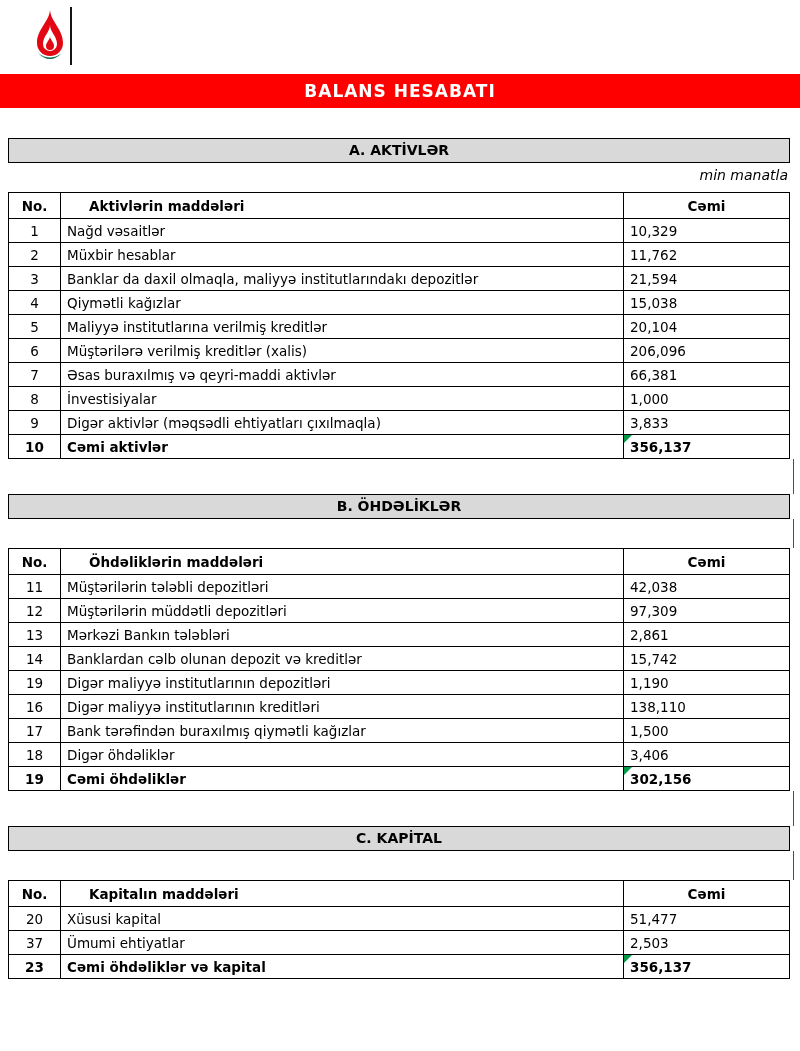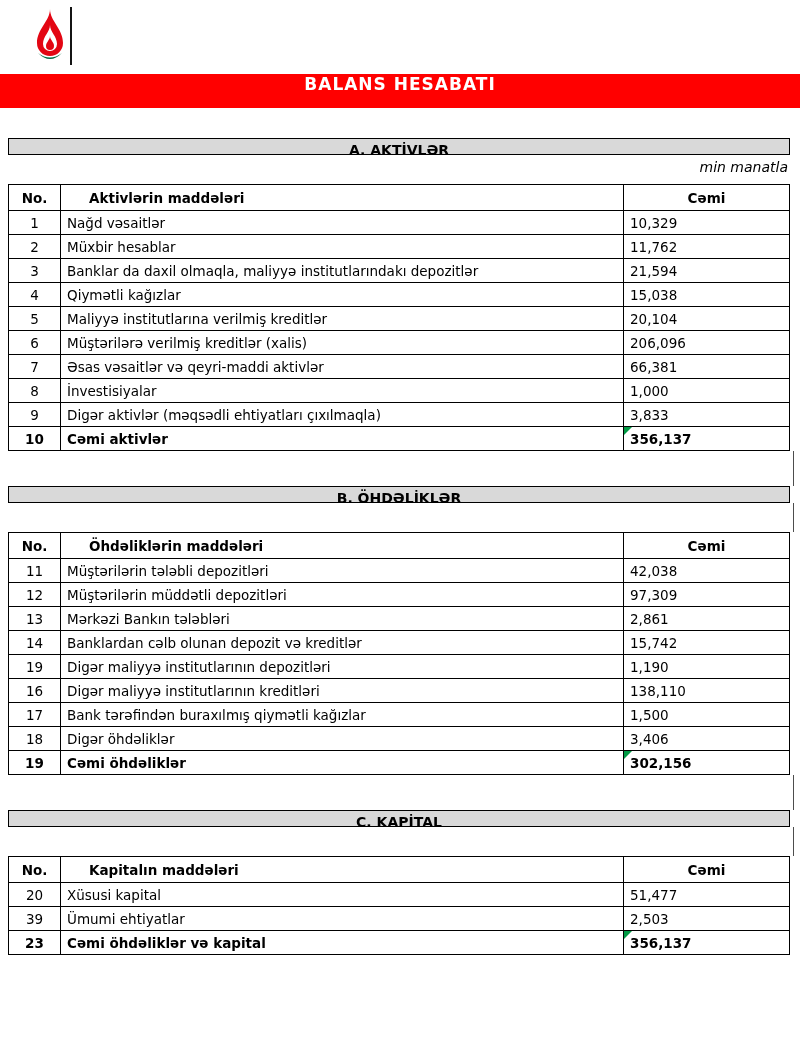--- a/index.html
+++ b/index.html
@@ -16,32 +16,32 @@
   .logo-text {
     font-family: "Liberation Sans", sans-serif;
     font-size: 31px; font-weight: bold; letter-spacing: 0.5px; line-height: 1;
   }
   .logo-text .bank { color: var(--logo-gray, #58595B); }
   .logo-text .btb  { color: var(--logo-red, #E30613); }
   
   .banner {
     margin-top: 8px; height: 34px;
     background: var(--banner-bg, #FF0000); color: var(--banner-fg, #FFFFFF);
-    display: flex; align-items: flex-start; justify-content: center;
+    display: flex; align-items: center; justify-content: center;
     font-weight: bold; font-size: 17px; letter-spacing: 1px;
   }
   
   .content { margin: 0 10px 0 8px; }
   .section { position: relative; }
   .sec-0 { margin-top: 30px; }
   .sec-1, .sec-2 { margin-top: 35px; }
   .section-header {
     border: 1px solid #000; background: var(--section-bg, #D9D9D9);
     text-align: center; font-weight: bold; font-size: 14px;
-    height: 17px; line-height: 23px;
+    height: 25px; line-height: 23px;
   }
   .section-gap { height: 29px; position: relative; }
   .note {
     position: absolute; right: 2px; top: 4px;
     font-style: italic; font-size: 14px;
   }
   
   .sec-1::before, .sec-2::before {
     content: ""; position: absolute; right: -4px; top: -35px; width: 1px; height: 35px; background: #4d4d4d;
   }
@@ -137,21 +137,21 @@
               <td class="item">Maliyyə institutlarına verilmiş kreditlər</td>
               <td class="val"><span>20,104</span></td>
             </tr>
             <tr class="data-row">
               <td class="no">6</td>
               <td class="item">Müştərilərə verilmiş kreditlər (xalis)</td>
               <td class="val"><span>206,096</span></td>
             </tr>
             <tr class="data-row">
               <td class="no">7</td>
-              <td class="item">Əsas vəsaitlər və qeyri-maddi aktivlər</td>
+              <td class="item">Əsas buraxılmış və qeyri-maddi aktivlər</td>
               <td class="val"><span>66,381</span></td>
             </tr>
             <tr class="data-row">
               <td class="no">8</td>
               <td class="item">İnvestisiyalar</td>
               <td class="val"><span>1,000</span></td>
             </tr>
             <tr class="data-row">
               <td class="no">9</td>
               <td class="item">Digər aktivlər (məqsədli ehtiyatları çıxılmaqla)</td>
@@ -246,21 +246,21 @@
               <th class="valh">Cəmi</th>
             </tr>
           </thead>
           <tbody>
             <tr class="data-row">
               <td class="no">20</td>
               <td class="item">Xüsusi kapital</td>
               <td class="val"><span>51,477</span></td>
             </tr>
             <tr class="data-row">
-              <td class="no">39</td>
+              <td class="no">37</td>
               <td class="item">Ümumi ehtiyatlar</td>
               <td class="val"><span>2,503</span></td>
             </tr>
             <tr class="total-row">
               <td class="no">23</td>
               <td class="item">Cəmi öhdəliklər və kapital</td>
               <td class="val"><span class="marker"></span><span>356,137</span></td>
             </tr>
           </tbody>
         </table>

